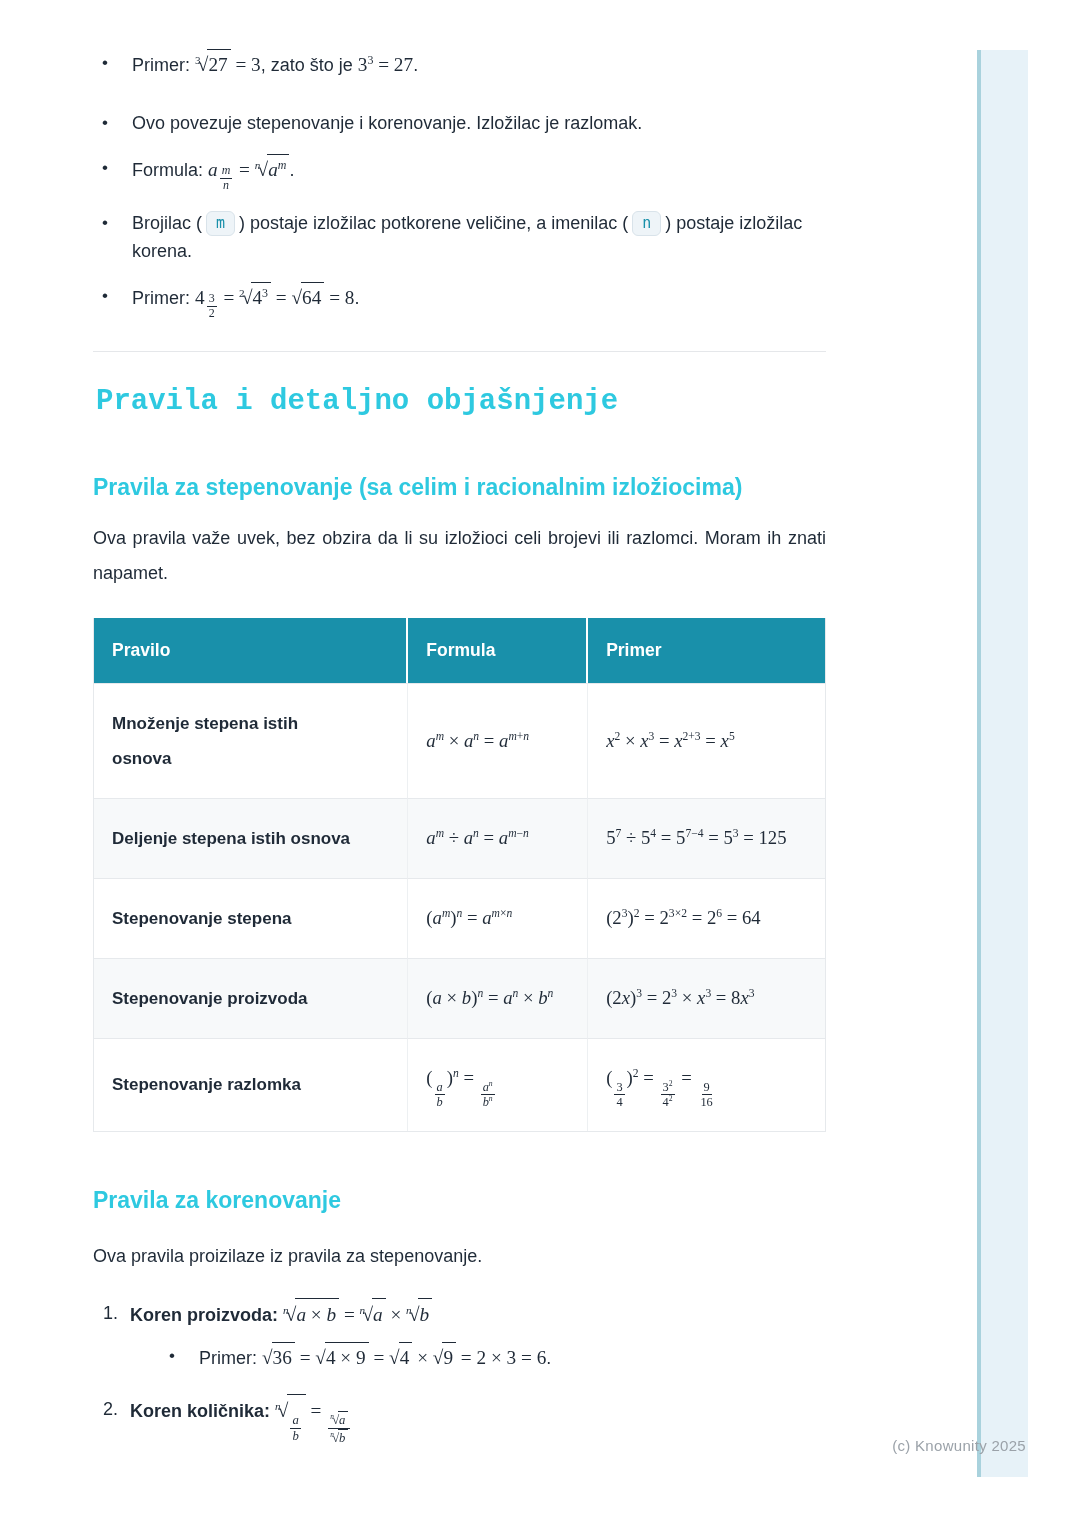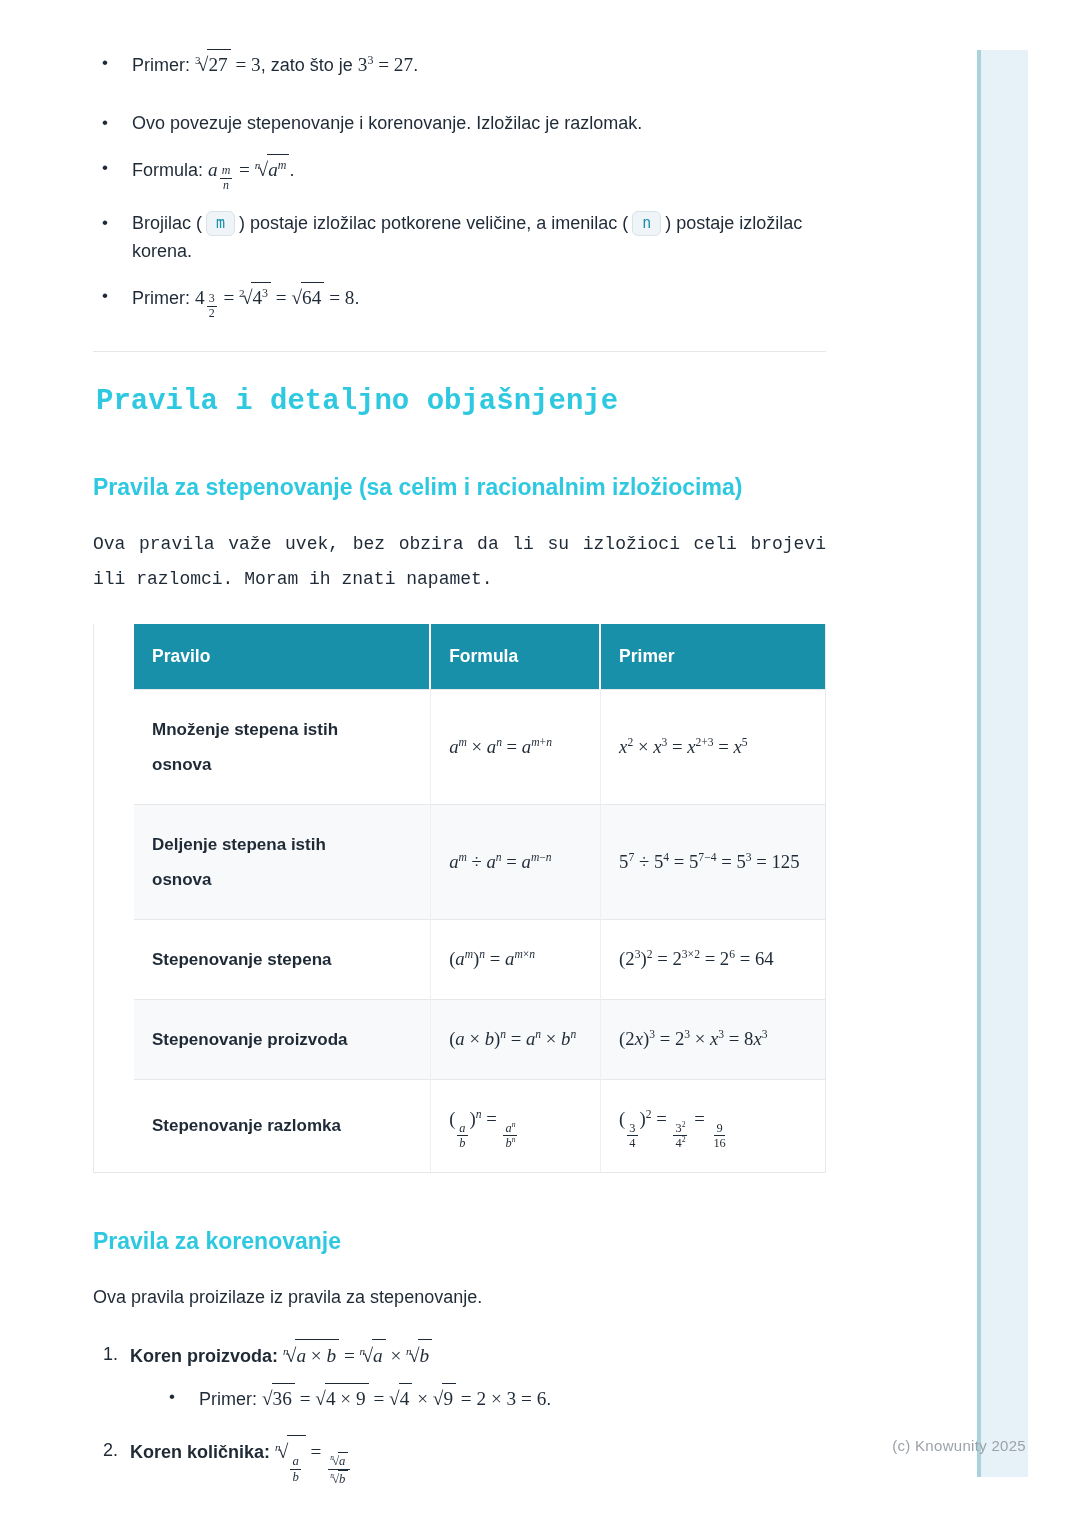--- a/index.html
+++ b/index.html
@@ -8,21 +8,21 @@
   .content{position:absolute;left:93px;top:0;width:733px;}
 
   
   h1{font-size:29px;line-height:34px;font-weight:bold;color:var(--accent,#2ec9e0);margin:33px 3px 0;font-family:Liberation Mono, monospace;}
   h2{font-size:23px;line-height:28px;font-weight:bold;color:var(--accent,#2ec9e0);margin:54px 0 0;}
   h3{font-size:20px;line-height:24px;font-weight:bold;margin:33px 0 0;}
   hr{border:none;border-top:1px solid #e5e7ea;margin:30px 0 0;}
 
   
   p{font-size:18px;line-height:28px;margin:0;}
-  p.lead{margin-top:26px;line-height:35px;text-align:justify;font-family:Liberation Mono, monospace;}
+  p.lead{margin-top:20px;line-height:35px;text-align:justify;}
   p.roots-intro{margin-top:28px;}
 
   
   .top-bullet{margin-top:49px;}
   .bullet-group{margin-top:30px;}
   .bullet{display:flex;align-items:flex-start;margin-bottom:17px;font-size:18px;line-height:28px;}
   .bullet .dot{flex:0 0 30px;text-align:left;padding-left:9px;font-size:17px;}
   .bullet .rich{flex:1;}
   .sub-bullet{margin:12px 0 0 30px;}
 
@@ -47,21 +47,21 @@
         font-size:0.66em;line-height:1.15;margin:0 2px;text-align:center;}
   .frac .fn{border-bottom:1px solid currentColor;padding:0 2px;}
   .frac .fd{padding:0 2px;}
   sup .frac{font-size:1em;vertical-align:-0.45em;}
   .rad{white-space:nowrap;}
   .ridx{display:inline-block;font-size:0.58em;line-height:0;position:relative;top:-0.62em;margin-right:-0.25em;}
   .rbar{display:inline-block;border-top:1.5px solid currentColor;padding:1px 3px 0 1px;margin-left:-1px;}
 
   
   table{width:100%;border-collapse:separate;border-spacing:0;margin-top:27px;
-        border:1px solid #e6e9ec;border-top:none;padding-left:40px;}
+        border:1px solid #e6e9ec;border-top:none;}
   col.c1{width:43%;} col.c2{width:24.6%;} col.c3{width:32.4%;}
   th{background:var(--table-header,#1990aa);color:#fff;font-size:17.5px;font-weight:bold;
      text-align:left;padding:22px 18px;border-right:2.5px solid #ffffff;}
   th:last-child{border-right:none;}
   td{padding:22px 18px;border-top:1px solid #e6e9ec;border-right:1px solid #edf0f2;
      vertical-align:middle;}
   td:last-child{border-right:none;}
   tbody tr:nth-child(even){background:#f7f9fa;}
   td.c-name{font-weight:bold;font-size:17px;line-height:35px;padding-right:46px;}
   td.c-math{font-size:17.5px;line-height:34px;}

